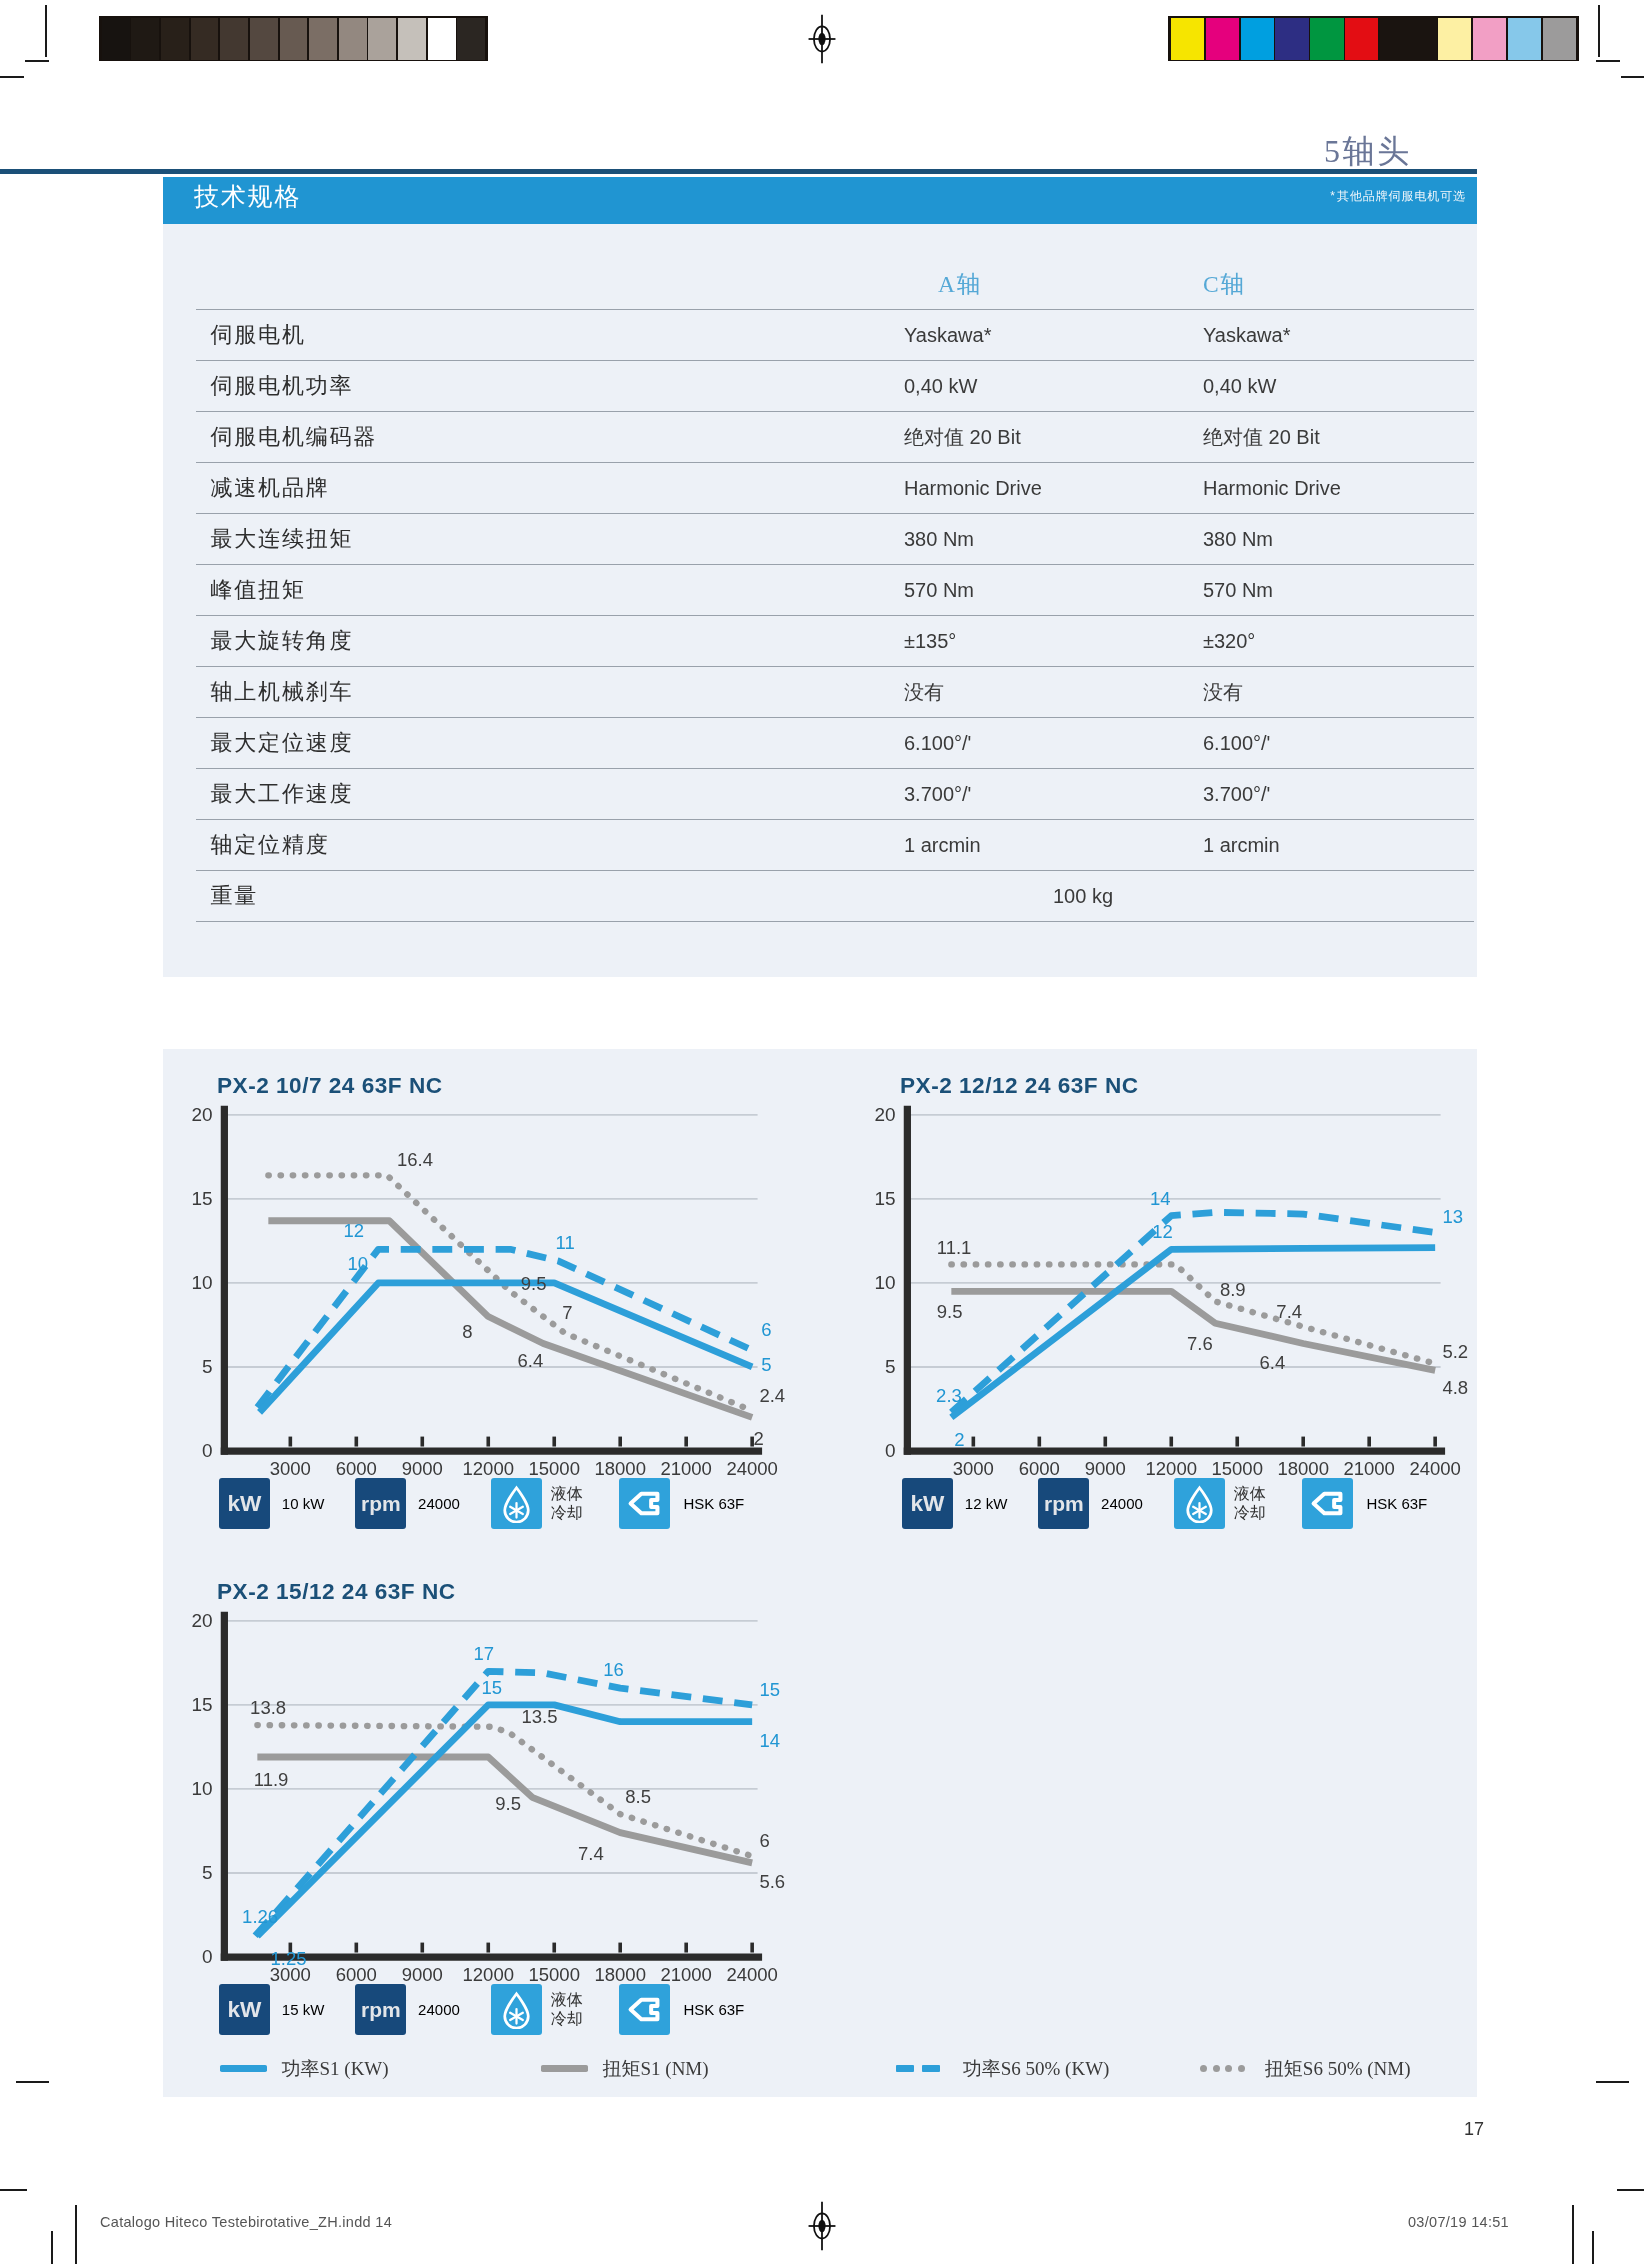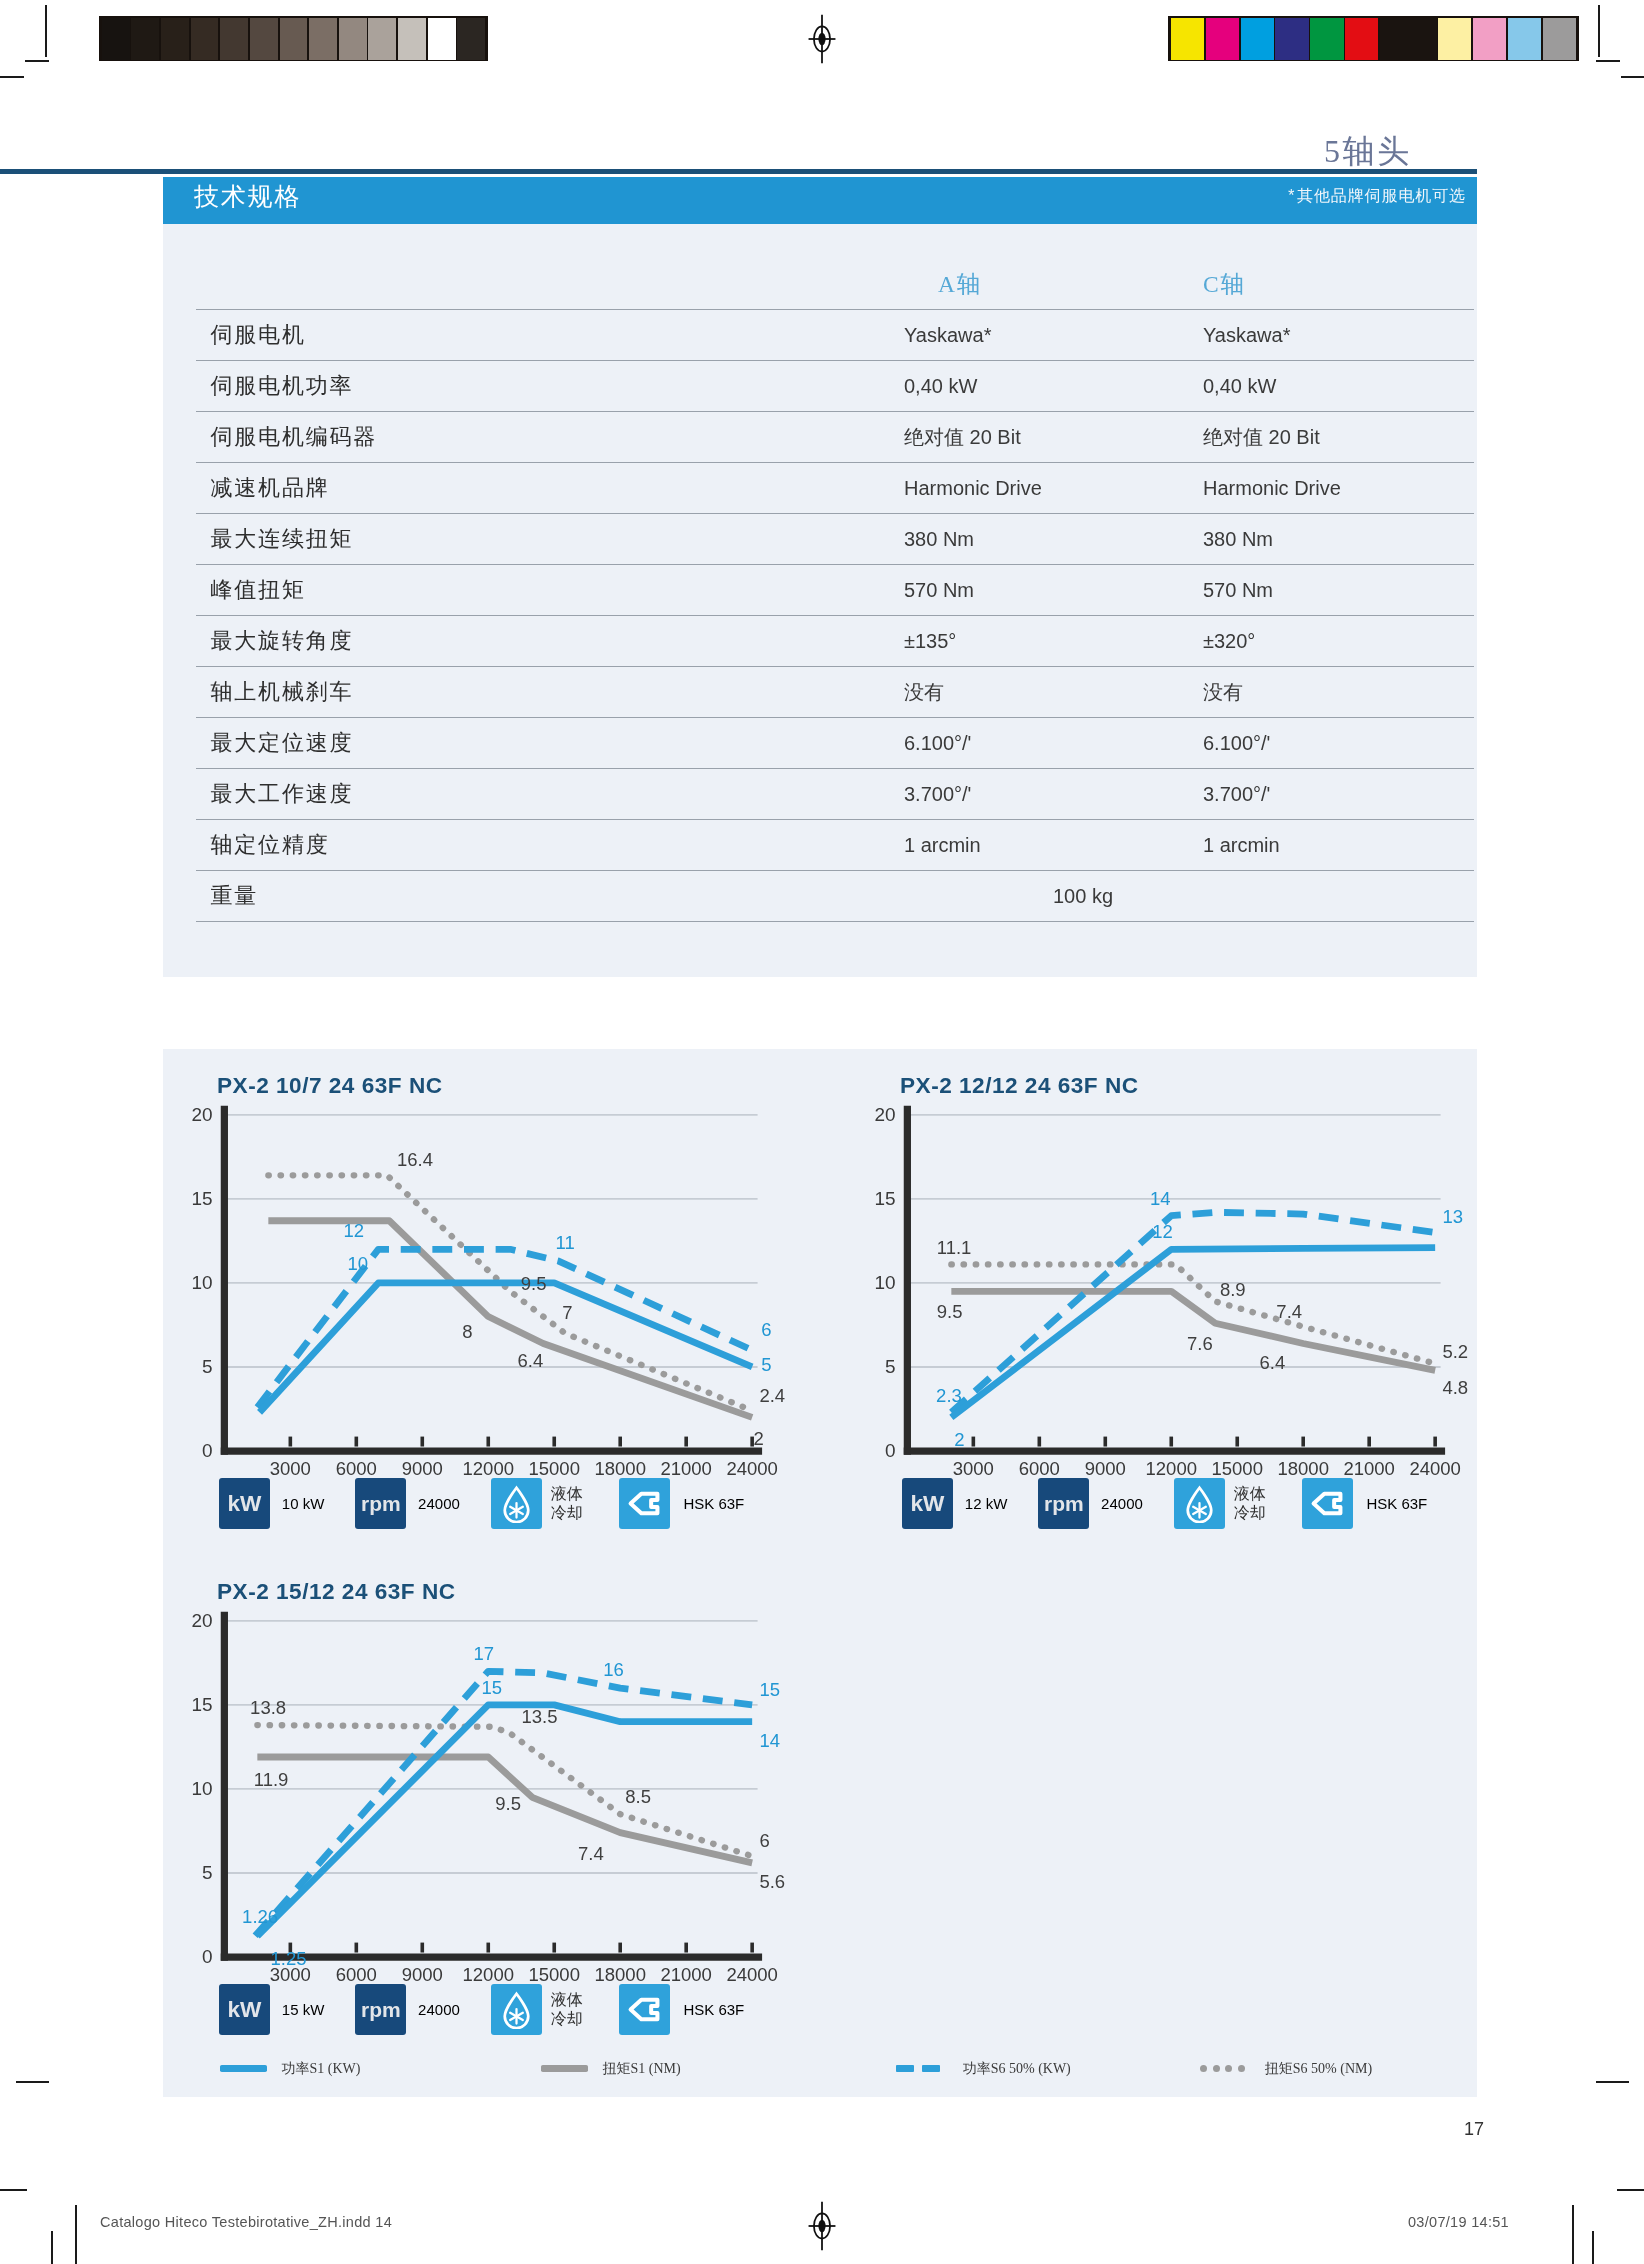--- a/index.html
+++ b/index.html
@@ -13,21 +13,21 @@
   
   .page-title{position:absolute;top:130px;right:233px;font-size:32px;letter-spacing:2.7px;
               color:#6a7697;font-family:"Liberation Serif", serif;}
   .title-rule{position:absolute;left:0;top:169px;width:1477px;height:4.5px;background:#1b5078;}
   .bar{position:absolute;left:163px;width:1314px;height:47px;display:flex;align-items:center;
        justify-content:space-between;box-sizing:border-box;padding:0 11px 8px 31px;}
   .bar-specs{top:177px;background:#2095d2;}
   .bar-spindles{top:1002px;background:#1b5078;}
   .bar .bar-title{color:#fff;font-size:25px;letter-spacing:1.8px;font-weight:300;
                   font-family:"Liberation Serif", serif;}
-  .bar .bar-note{color:#f2f7fb;font-size:16px;letter-spacing:0.9px;font-family:Liberation Mono, monospace;}
+  .bar .bar-note{color:#f2f7fb;font-size:12px;letter-spacing:0.9px;font-family:Liberation Mono, monospace;}
   
   .panel{position:absolute;left:163px;width:1314px;background:#edf1f7;}
   .panel-specs{top:224px;height:753px;}
   .panel-spindles{top:1049px;height:1048px;}
   
   .spec-heads{position:absolute;top:268px;left:163px;width:1314px;height:42px;}
   .spec-heads span{position:absolute;font-size:23.5px;color:#55a8d6;letter-spacing:1.8px;
                    font-family:"Liberation Serif", serif;}
   .col-a{left:742px;margin-left:33px;} .col-c{left:1040px;}
   .spec-rows{position:absolute;left:196px;top:309px;width:1278px;border-bottom:1.8px solid #99a1ab;}
@@ -44,21 +44,21 @@
   .badges{position:absolute;left:34px;top:412px;display:flex;align-items:center;}
   .badge-sq{width:51px;height:51px;border-radius:3px;display:flex;align-items:center;
             justify-content:center;flex:none;}
   .badge-navy{background:#17497b;} .badge-blue{background:#2fa2db;}
   .badge-sq .bt{color:#e2e5e9;font-weight:700;font-size:22.6px;}
   .badge-label{font-size:15px;color:#000000;margin:0 31px 0 11.8px;white-space:nowrap;}
   .cool-label{font-size:16px;line-height:1.18;color:#2f2f2f;margin:0 36px 0 9px;
               font-family:"Liberation Serif", serif;}
   
   .legend-item{position:absolute;top:2055px;display:flex;align-items:center;height:27px;}
-  .lg-text{font-size:14px;color:#3a3a3a;margin-left:14.5px;white-space:nowrap;
+  .lg-text{font-size:19px;color:#3a3a3a;margin-left:14.5px;white-space:nowrap;
            font-family:"Liberation Serif", serif;}
   .lm-solid{width:47px;height:6.3px;border-radius:1.8px;}
   .lm-dash{width:18px;height:7.2px;border-radius:0.9px;margin-right:8.1px;}
   .lm-dot{width:7.2px;height:7.2px;border-radius:50%;margin-right:5.4px;}
   
   .footer-text{position:absolute;font-size:14.5px;color:#555;letter-spacing:0.3px;}
   .page-number{position:absolute;left:1464px;top:2119px;font-size:18px;color:#333;}
 </style>
 </head>
 <body>

